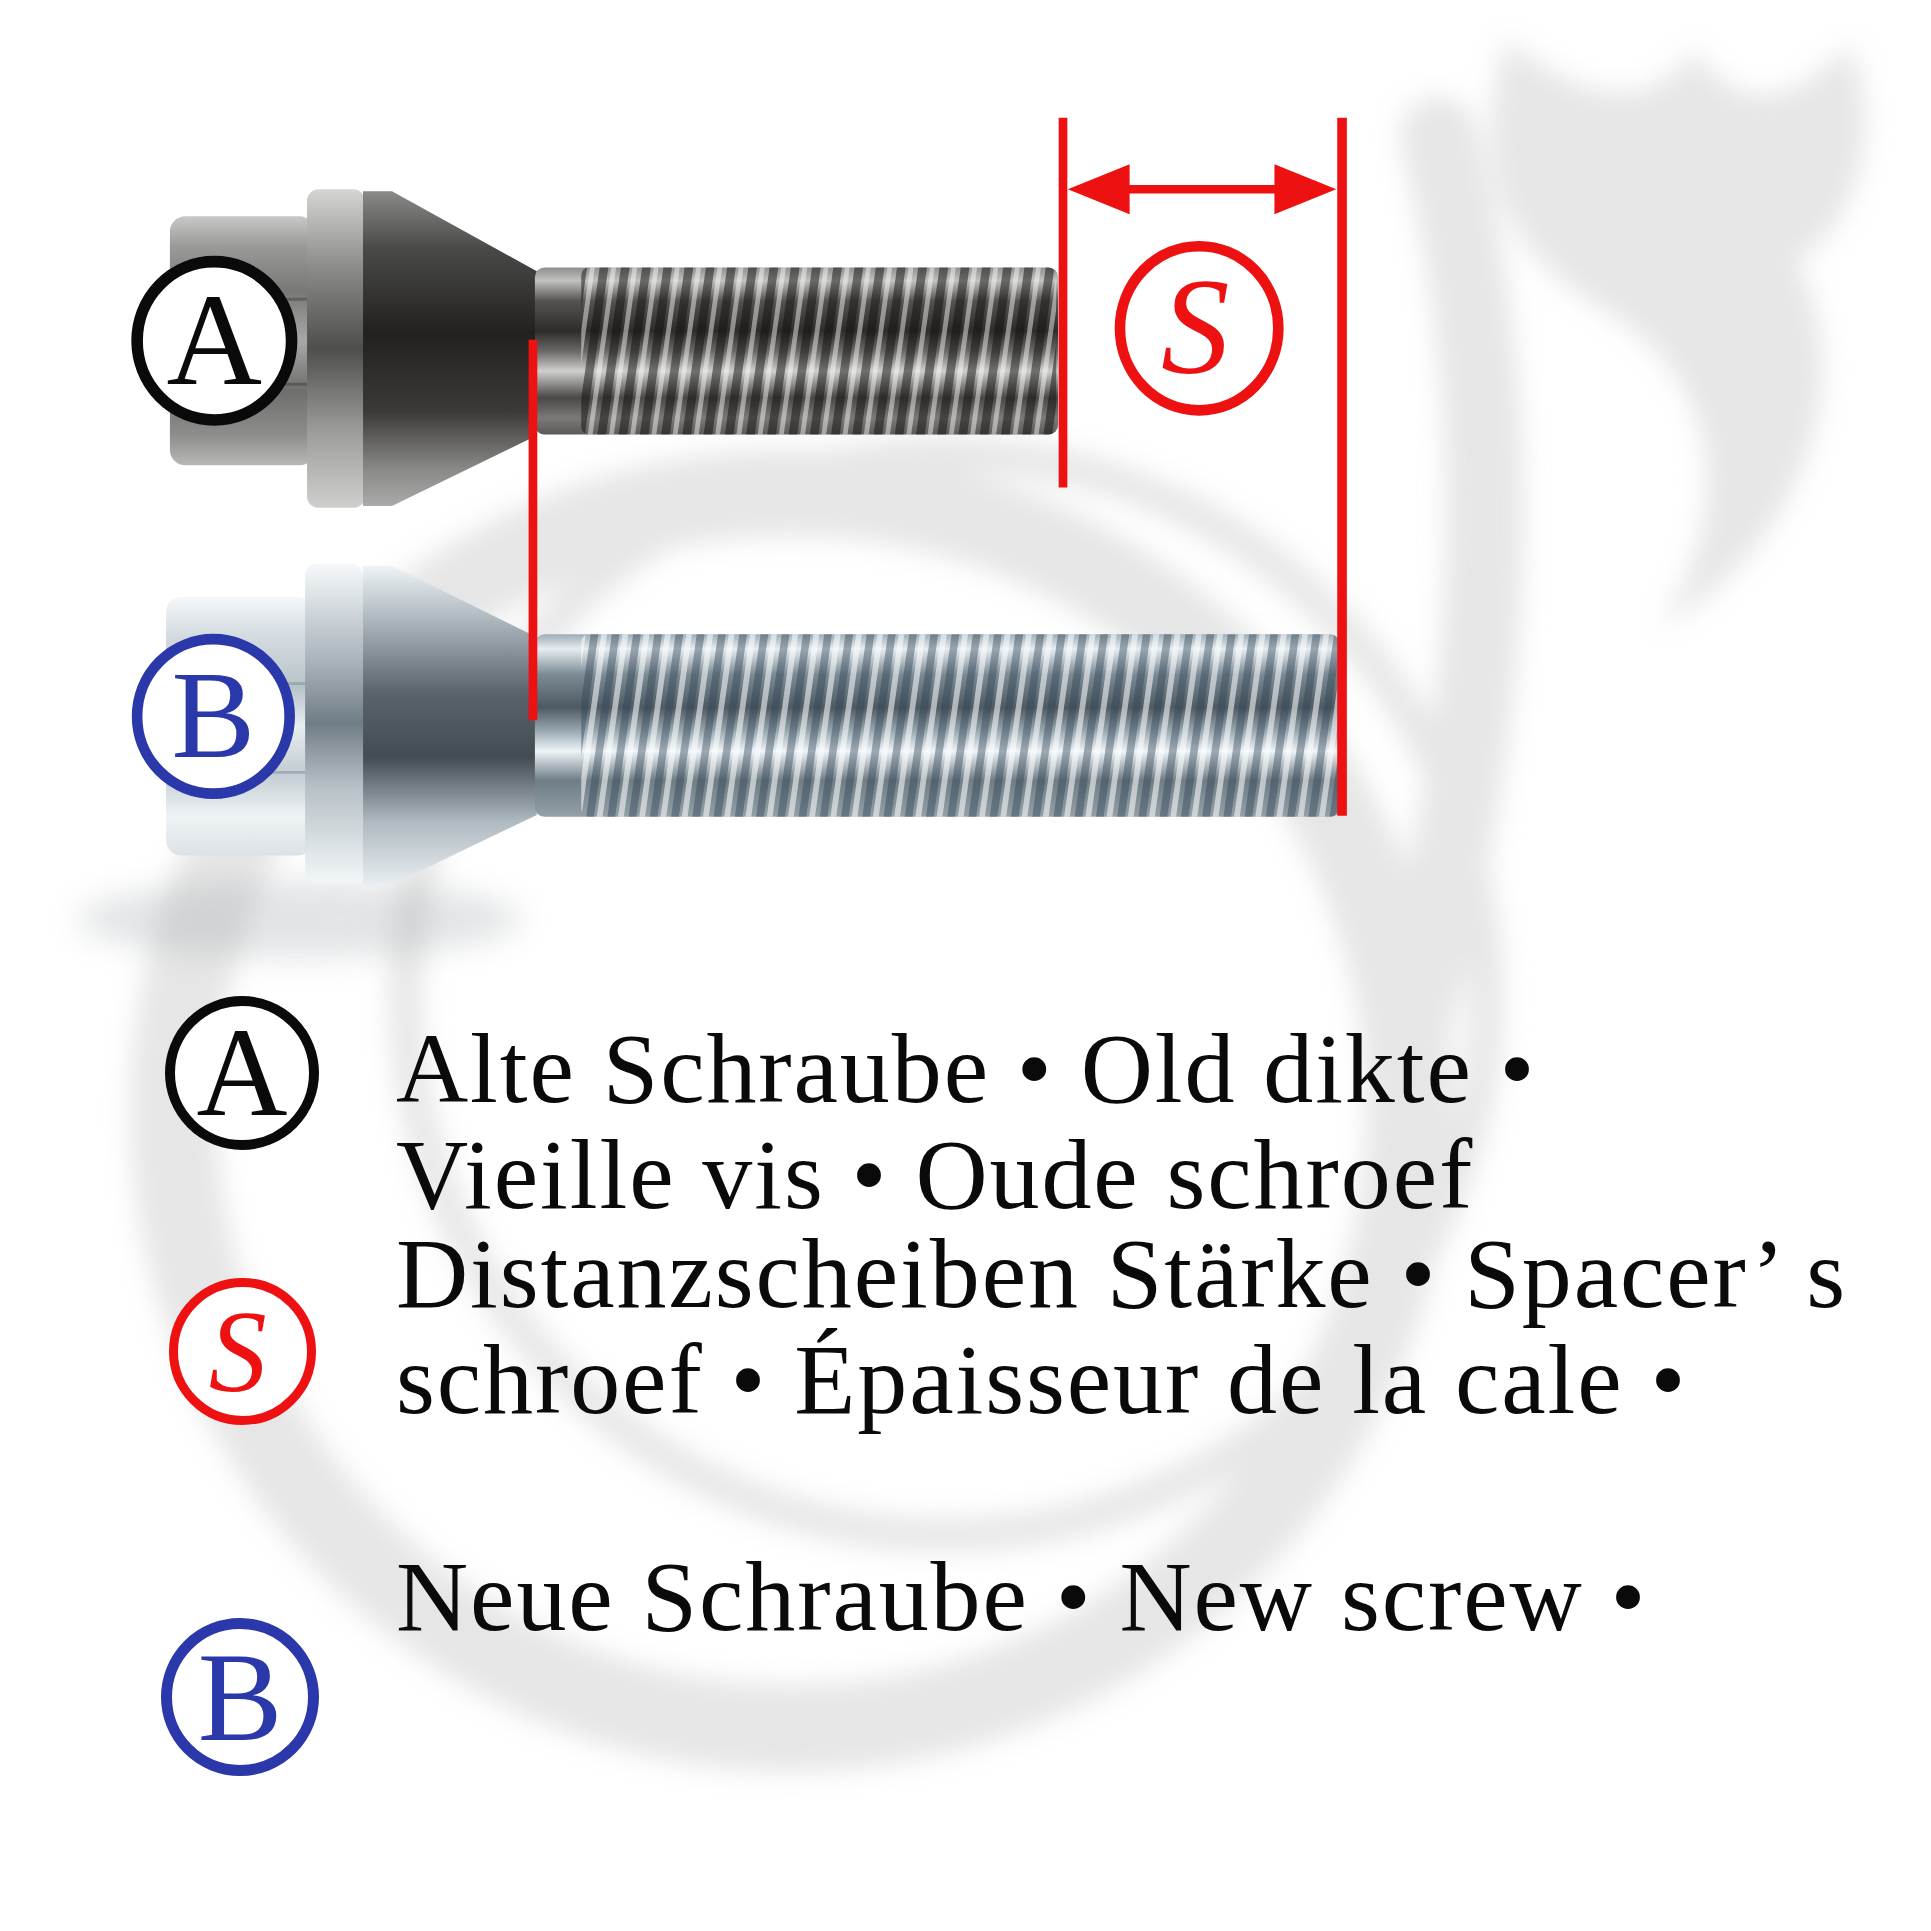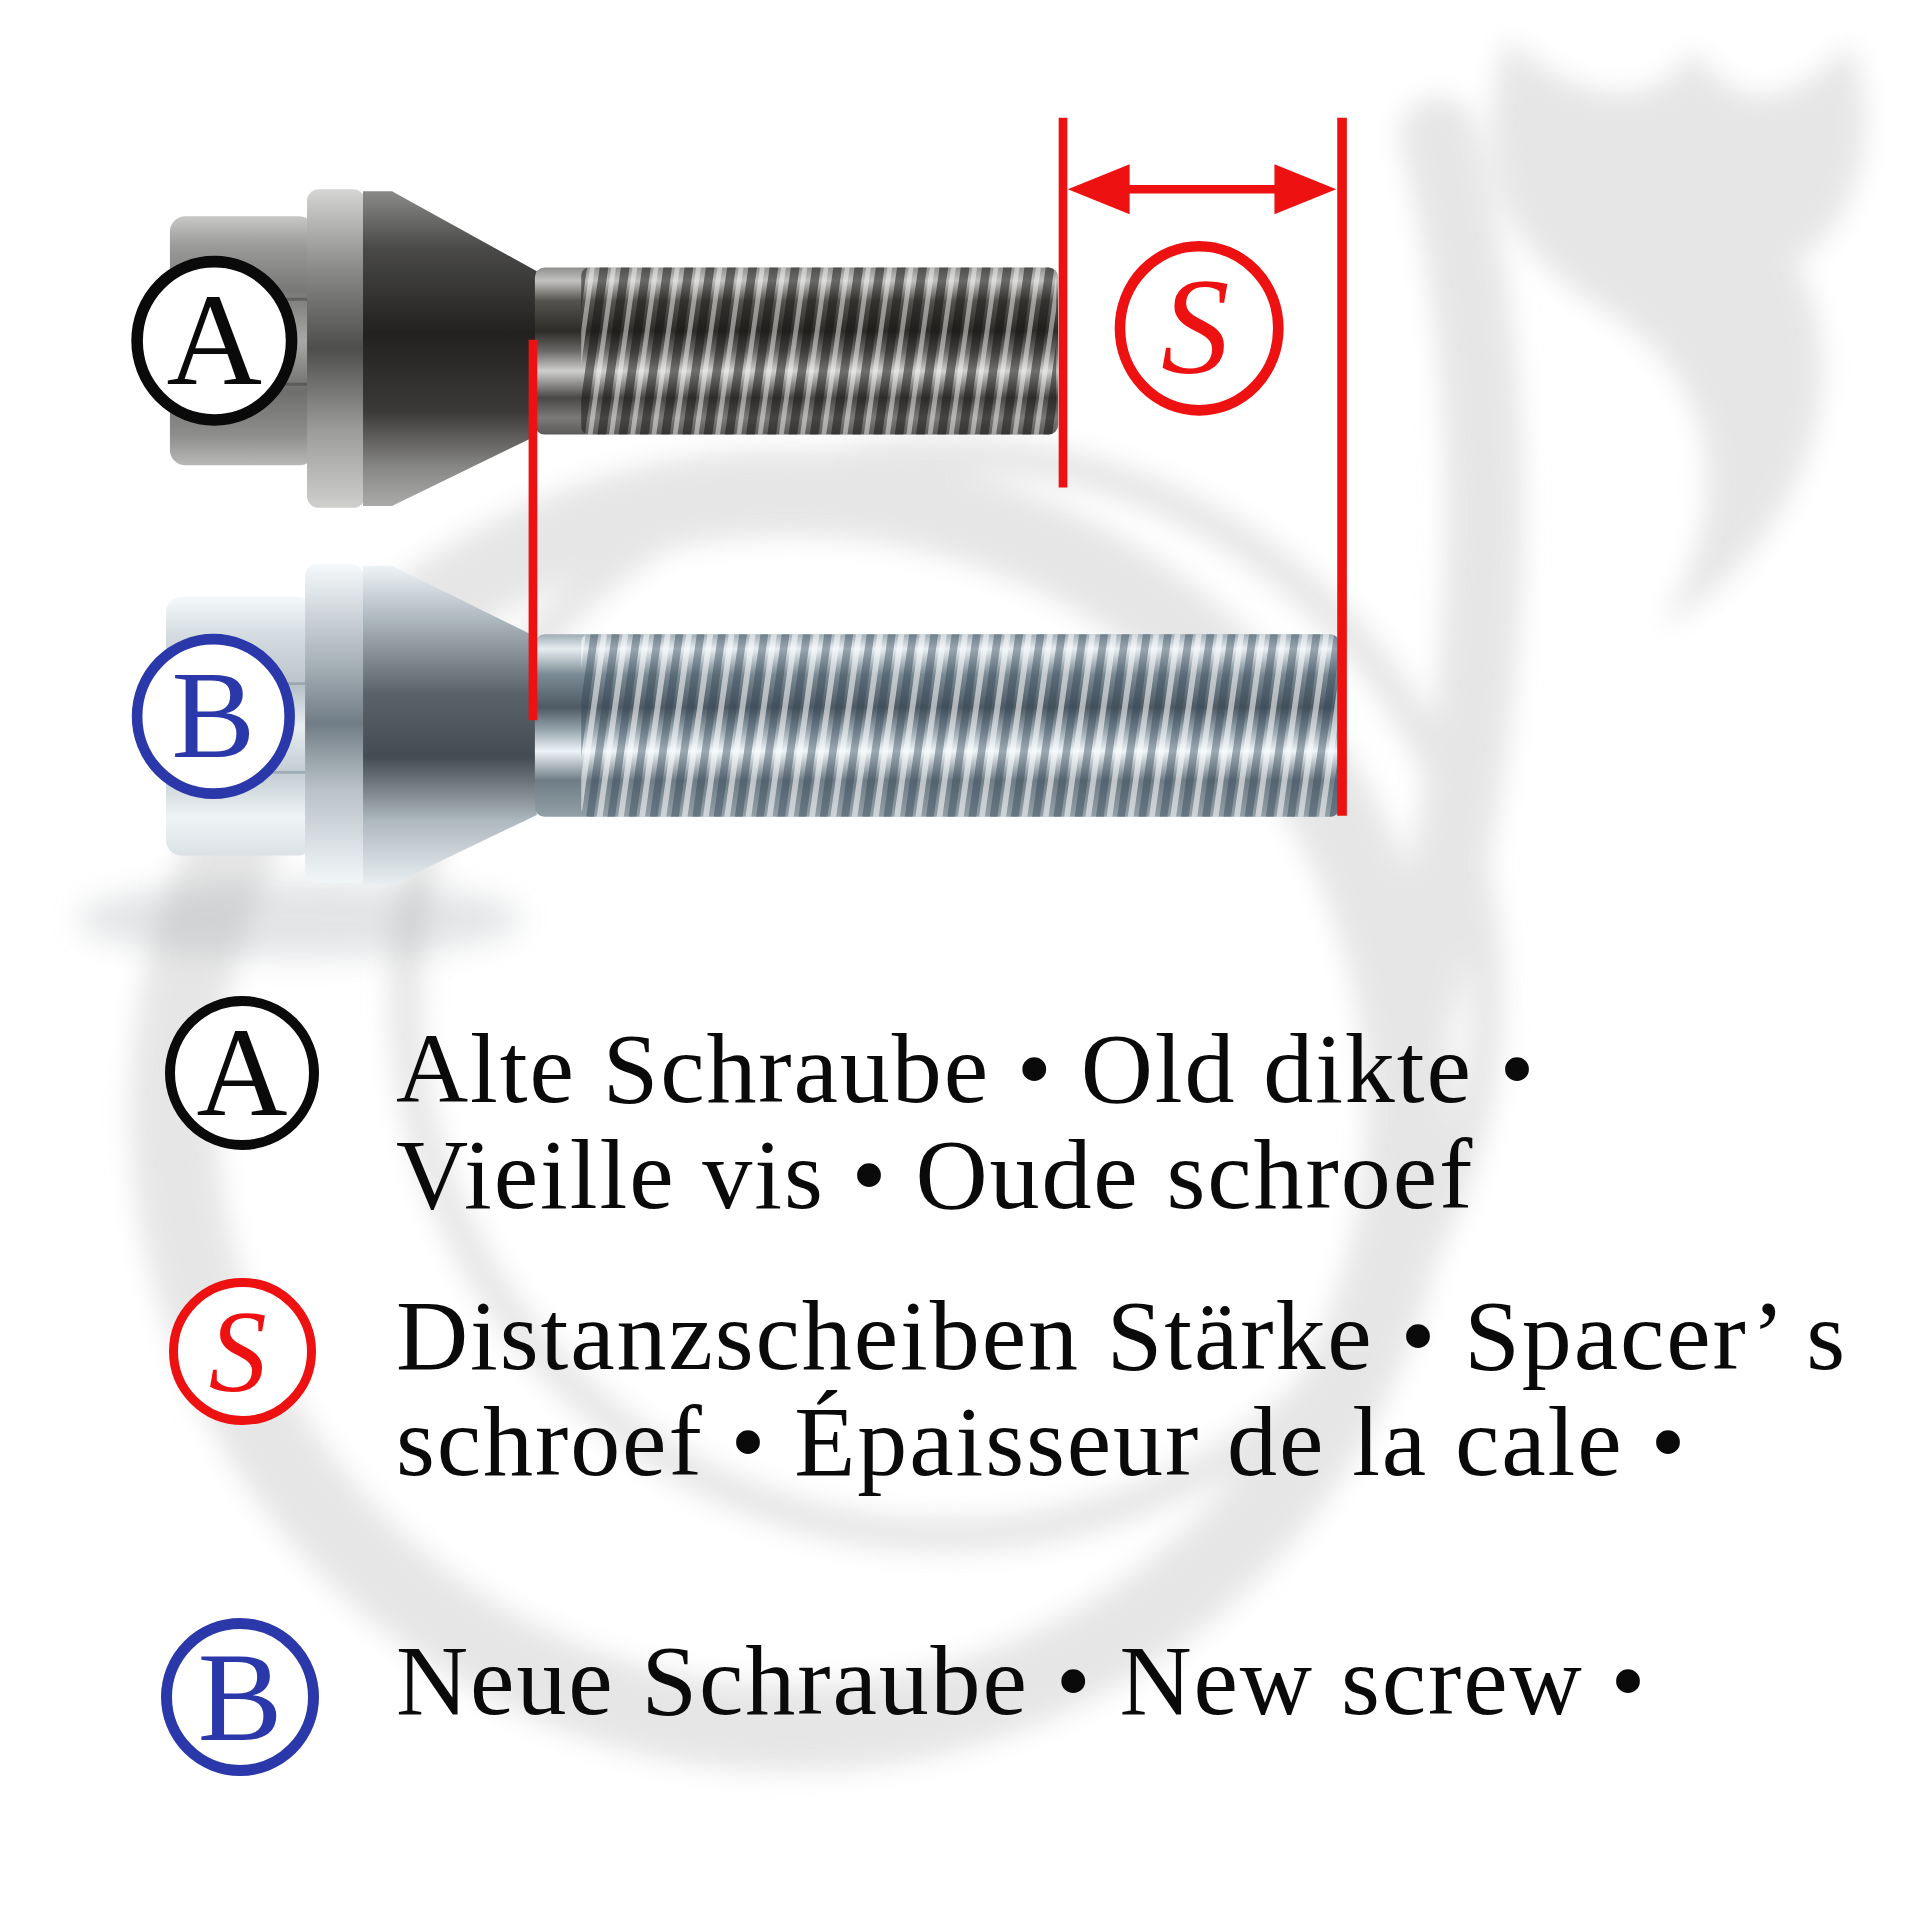--- a/index.html
+++ b/index.html
@@ -189,29 +189,29 @@
     <div class="legend-text" style="top:1016px;">
       <div>Alte Schraube • Old dikte •</div>
       <div>Vieille vis • Oude schroef</div>
     </div>
   </div>
 
   <div>
     <div class="legend-badge badge-red" style="left:169px;top:1278px;">
       <span class="badge-letter s">S</span>
     </div>
-    <div class="legend-text" style="top:1283px;">
+    <div class="legend-text" style="top:1221px;">
       <div>Distanzscheiben Stärke • Spacer’ s</div>
       <div>schroef • Épaisseur de la cale •</div>
     </div>
   </div>
 
   <div>
     <div class="legend-badge badge-blue" style="left:161px;top:1618px;">
       <span class="badge-letter b">B</span>
     </div>
-    <div class="legend-text" style="top:1628px;">
+    <div class="legend-text" style="top:1544px;">
       <div>Neue Schraube • New screw •</div>
     </div>
   </div>
 
 </div>
 
 
 </body></html>

